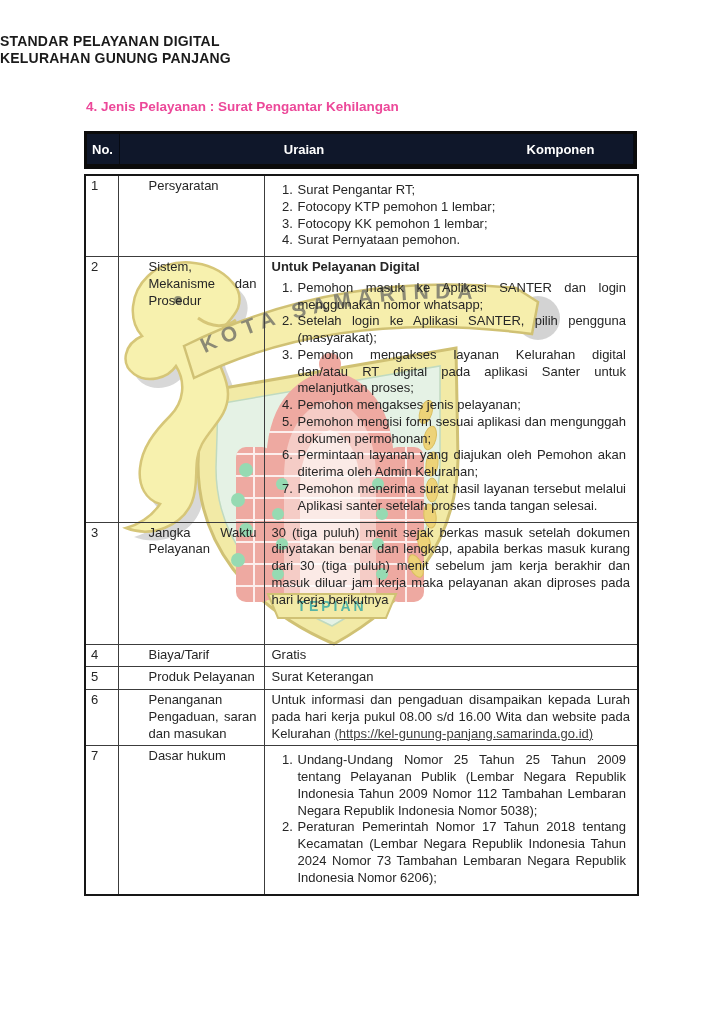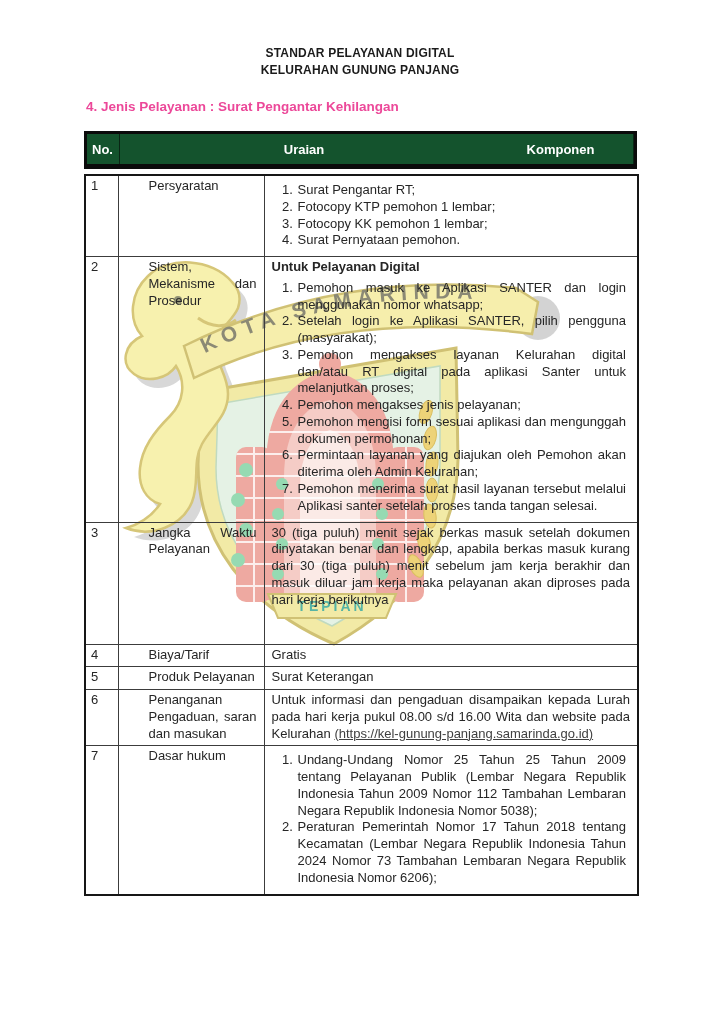--- a/index.html
+++ b/index.html
@@ -3,31 +3,31 @@
 <meta charset="utf-8">
 <style>
   html,body { margin:0; padding:0; background:#ffffff; }
   .page {
     position:relative; width:720px; height:1017px; background:#ffffff;
     font-family:"Liberation Sans", sans-serif; color:#222; overflow:hidden;
   }
   .watermark { position:absolute; left:86px; top:242px; width:480px; height:415px; opacity:.93; }
 
   .doc-title {
-    position:absolute; top:45px; left:0; width:720px; text-align:center;
-    font-weight:bold; font-size:12px; line-height:17px; color:#1b1b1b; letter-spacing:.2px;
+    position:absolute; top:33px; left:0; width:720px; 
+    font-weight:bold; font-size:14px; line-height:17px; color:#1b1b1b; letter-spacing:.2px;
   }
   .section-heading {
     position:absolute; top:99px; left:86px;
     font-weight:bold; font-size:13.5px; color:#ec4899;
   }
 
   .thead {
     position:absolute; top:131px; left:84px; width:553px; height:38px; box-sizing:border-box;
-    background:#14532d; border:3px solid #0b0b0b; border-bottom-width:5px;
+    background:#0f172a; border:3px solid #0b0b0b; border-bottom-width:5px;
     display:flex; color:#ffffff; font-weight:bold; font-size:13px; align-items:stretch;
   }
   .th { display:flex; align-items:center; justify-content:center; box-sizing:border-box; }
   .th-no { width:33px; justify-content:flex-start; padding-left:5px; border-right:1px solid rgba(0,0,0,.55); }
   .th-komp { width:146px; border-right:1px solid rgba(0,0,0,.55); }
   .th-uraian { flex:1; }
 
   .body-table {
     position:absolute; top:174px; left:84px; width:553px; table-layout:fixed;
     border-collapse:collapse; font-size:13px; line-height:1.29; color:#262626;

